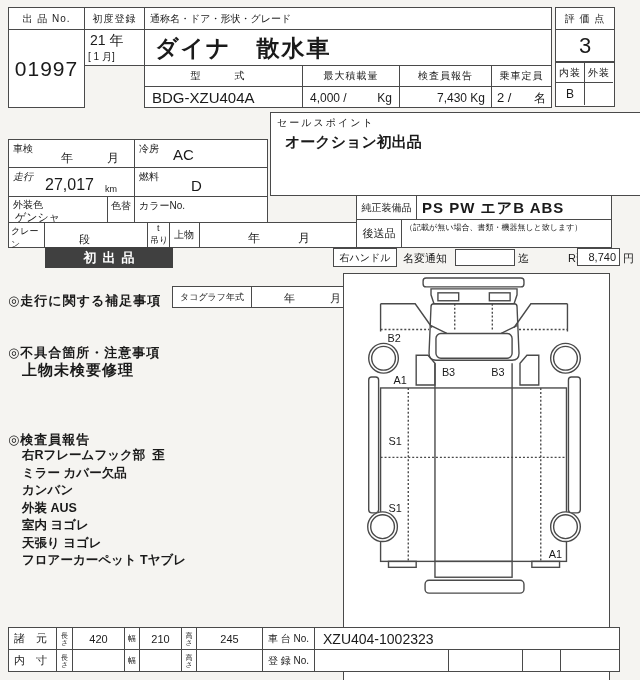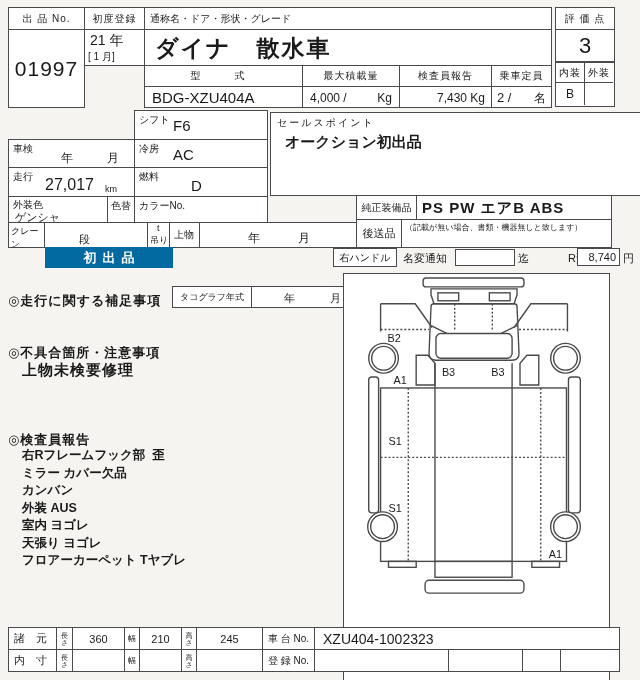--- a/index.html
+++ b/index.html
@@ -66,37 +66,33 @@
     <div class="cen" style="height:32px;font-size:22px;">3</div>
   </div>
 
   <div class="abs bx" style="left:555px;top:62px;width:60px;height:45px;">
     <div class="abs hdr" style="left:0;top:0;width:29px;height:20px;border-right:1.5px solid #4a4a4a;">内装</div>
     <div class="abs hdr" style="left:29px;top:0;width:28px;height:20px;">外装</div>
     <div class="abs cen" style="left:0;top:20px;width:29px;height:22px;border-right:1.5px solid #4a4a4a;font-size:12px;">B</div>
     <div class="abs cen" style="left:29px;top:20px;width:28px;height:22px;font-size:12px;"></div>
   </div>
 
-  <div class="abs bx" style="left:134px;top:110px;width:134px;height:30px;">
-    <div class="abs lbl" style="left:4px;top:2px;">シフト</div>
-    <div class="abs" style="left:38px;top:6px;font-size:15px;">F6</div>
-  </div>
 
   <div class="abs bx" style="left:8px;top:139px;width:127px;height:29px;">
     <div class="abs lbl" style="left:4px;top:2px;">車検</div>
     <div class="abs" style="left:52px;top:10px;font-size:12px;">年</div>
     <div class="abs" style="left:98px;top:10px;font-size:12px;">月</div>
   </div>
   <div class="abs bx" style="left:134px;top:139px;width:134px;height:29px;">
     <div class="abs lbl" style="left:4px;top:2px;">冷房</div>
     <div class="abs" style="left:38px;top:6px;font-size:15px;">AC</div>
   </div>
 
   <div class="abs bx" style="left:8px;top:167px;width:127px;height:30px;">
-    <div class="abs lbl" style="left:4px;top:2px;">走行</div>
+    <div class="abs lbl" style="left:4px;top:2px;font-style:italic;">走行</div>
     <div class="abs" style="left:36px;top:8px;font-size:16px;">27,017</div>
     <div class="abs" style="left:96px;top:16px;font-size:9px;">km</div>
   </div>
   <div class="abs bx" style="left:134px;top:167px;width:134px;height:30px;">
     <div class="abs lbl" style="left:4px;top:2px;">燃料</div>
     <div class="abs" style="left:56px;top:9px;font-size:15px;">D</div>
   </div>
 
   <div class="abs bx" style="left:8px;top:196px;width:100px;height:27px;">
     <div class="abs lbl" style="left:4px;top:1px;">外装色</div>
@@ -135,21 +131,21 @@
   <div class="abs bx cen" style="left:356px;top:195px;width:61px;height:25px;font-size:10px;">純正装備品</div>
   <div class="abs bx" style="left:416px;top:195px;width:196px;height:25px;">
     <div class="abs" style="left:5px;top:3px;font-size:15px;font-weight:bold;letter-spacing:1px;">PS PW エアB ABS</div>
   </div>
 
   <div class="abs bx cen" style="left:356px;top:219px;width:46px;height:29px;font-size:11px;">後送品</div>
   <div class="abs bx" style="left:401px;top:219px;width:211px;height:29px;">
     <div class="abs" style="left:3px;top:2px;font-size:8px;">（記載が無い場合、書類・機器無しと致します）</div>
   </div>
 
-  <div class="abs cen" style="left:45px;top:247px;width:128px;height:21px;background:#0369a1;color:#fff;font-size:13px;font-weight:bold;letter-spacing:6px;padding-left:6px;">初出品</div>
+  <div class="abs cen" style="left:45px;top:247px;width:128px;height:21px;background:#404040;color:#fff;font-size:13px;font-weight:bold;letter-spacing:6px;padding-left:6px;">初出品</div>
 
   <div class="abs bx cen" style="left:333px;top:248px;width:64px;height:19px;font-size:10px;">右ハンドル</div>
   <div class="abs" style="left:403px;top:251px;font-size:11px;">名変通知</div>
   <div class="abs bx" style="left:455px;top:249px;width:60px;height:17px;"></div>
   <div class="abs" style="left:518px;top:251px;font-size:11px;">迄</div>
   <div class="abs" style="left:531px;top:251px;font-size:11px;padding-left:37px;">R預託額</div>
   <div class="abs bx" style="left:577px;top:248px;width:43px;height:18px;">
     <div class="abs" style="right:3px;top:2px;font-size:11px;">8,740</div>
   </div>
   <div class="abs" style="left:623px;top:251px;font-size:11px;">円</div>
@@ -226,21 +222,21 @@
         <text x="149" y="103">B3</text>
         <text x="45" y="173">S1</text>
         <text x="45" y="240">S1</text>
         <text x="207" y="287">A1</text>
       </g>
     </svg>
   </div>
 
   <div class="abs bx cen" style="left:8px;top:627px;width:49px;height:23px;font-size:11px;letter-spacing:4px;">諸 元</div>
   <div class="abs bx cen" style="left:56px;top:627px;width:17px;height:23px;font-size:7px;line-height:7px;text-align:center;padding:0 3px;">長さ</div>
-  <div class="abs bx cen" style="left:72px;top:627px;width:53px;height:23px;font-size:11px;">360</div>
+  <div class="abs bx cen" style="left:72px;top:627px;width:53px;height:23px;font-size:11px;">420</div>
   <div class="abs bx cen" style="left:124px;top:627px;width:16px;height:23px;font-size:8px;">幅</div>
   <div class="abs bx cen" style="left:139px;top:627px;width:43px;height:23px;font-size:11px;">210</div>
   <div class="abs bx cen" style="left:181px;top:627px;width:16px;height:23px;font-size:7px;line-height:7px;text-align:center;padding:0 3px;">高さ</div>
   <div class="abs bx cen" style="left:196px;top:627px;width:67px;height:23px;font-size:11px;">245</div>
   <div class="abs bx cen" style="left:262px;top:627px;width:53px;height:23px;font-size:10px;">車 台 No.</div>
   <div class="abs bx" style="left:314px;top:627px;width:306px;height:23px;">
     <div class="abs" style="left:8px;top:3px;font-size:14px;">XZU404-1002323</div>
   </div>
 
   <div class="abs bx cen" style="left:8px;top:649px;width:49px;height:23px;font-size:11px;letter-spacing:4px;">内 寸</div>

